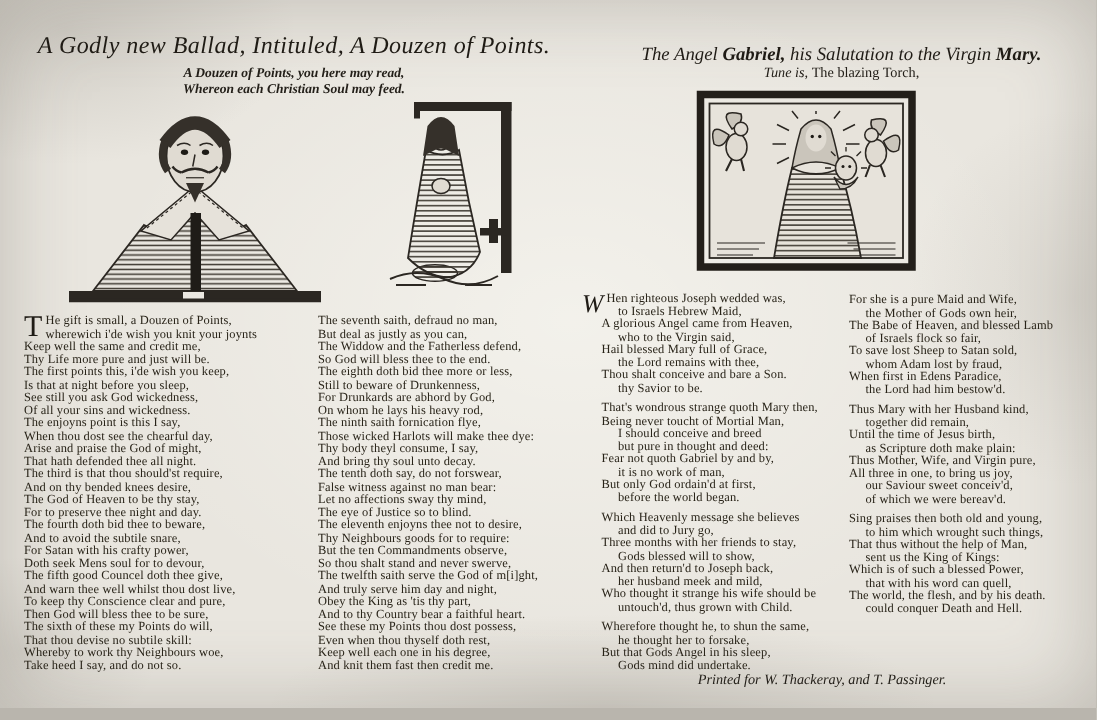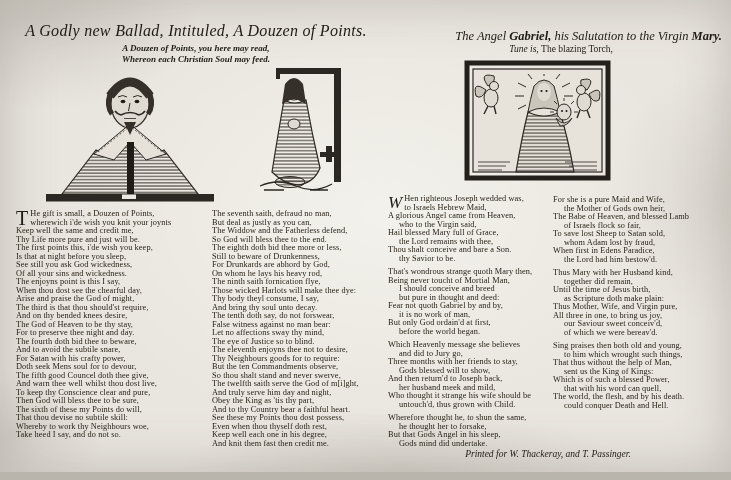--- a/index.html
+++ b/index.html
@@ -12,28 +12,28 @@
       radial-gradient(ellipse 220px 130px at 6% 4%, rgba(115,110,100,.20), transparent 70%),
       radial-gradient(ellipse 320px 90px at 55% 100%, rgba(115,110,100,.16), transparent 70%),
       radial-gradient(ellipse 160px 180px at 98% 42%, rgba(125,120,110,.13), transparent 70%),
       radial-gradient(ellipse 130px 90px at 2% 92%, rgba(115,110,100,.15), transparent 70%),
       radial-gradient(ellipse 420px 300px at 52% 45%, rgba(255,255,250,.45), transparent 75%);
     box-shadow: inset 0 0 55px rgba(100,94,84,.32);
   }
   .abs{position:absolute;}
   .ltitle{left:0;top:22px;width:392px;text-align:center;font-style:italic;font-size:16px;letter-spacing:.3px;color:#1f1b15;}
   .lsub{left:0;top:43px;width:392px;text-align:center;font-style:italic;font-weight:bold;font-size:9px;line-height:11px;color:#24201a;}
-  .rtitle{left:400px;top:29px;width:322px;text-align:right;font-style:italic;font-size:12.5px;color:#1f1b15;}
+  .rtitle{left:400px;top:29px;width:322px;text-align:center;font-style:italic;font-size:12.5px;color:#1f1b15;}
   .tune{left:400px;top:44px;width:322px;text-align:center;font-size:9.5px;color:#24201a;}
   .seg-b{font-weight:bold;}
   .seg-i{font-style:italic;}
   .verse{font-size:8.3px;letter-spacing:.1px;color:#282318;}
   .vline{height:8.5px;line-height:8.5px;white-space:nowrap;}
   .ind{padding-left:11px;}
-  .stanza{margin-bottom:5px;}
+  .stanza{margin-bottom:5px;margin-left:13px;}
   .col1{left:16px;top:210px;width:192px;}
   .col2{left:212px;top:210px;width:178px;}
   .col3{left:388px;top:195px;width:172px;}
   .col4{left:553px;top:196px;width:176px;}
   .dropcap{float:left;font-size:20px;line-height:16px;height:16px;padding-right:2px;color:#1f1b15;}
   .dc-it{font-style:italic;font-size:17px;}
   .imprint{left:398px;top:449px;width:300px;text-align:center;font-style:italic;font-size:9.5px;color:#24201a;}
   svg.wc{display:block;}
   .wc-portrait{left:44px;top:66px;}
   .wc-standing{left:250px;top:64px;}
@@ -102,20 +102,21 @@
         <div class="vline">wherewich i'de wish you knit your joynts</div>
         <div class="vline">Keep well the same and credit me,</div>
         <div class="vline">Thy Life more pure and just will be.</div>
         <div class="vline">The first points this, i'de wish you keep,</div>
         <div class="vline">Is that at night before you sleep,</div>
         <div class="vline">See still you ask God wickedness,</div>
         <div class="vline">Of all your sins and wickedness.</div>
         <div class="vline">The enjoyns point is this I say,</div>
         <div class="vline">When thou dost see the chearful day,</div>
         <div class="vline">Arise and praise the God of might,</div>
+        <div class="vline">That hath defended thee all night.</div>
         <div class="vline">The third is that thou should'st require,</div>
         <div class="vline">And on thy bended knees desire,</div>
         <div class="vline">The God of Heaven to be thy stay,</div>
         <div class="vline">For to preserve thee night and day.</div>
         <div class="vline">The fourth doth bid thee to beware,</div>
         <div class="vline">And to avoid the subtile snare,</div>
         <div class="vline">For Satan with his crafty power,</div>
         <div class="vline">Doth seek Mens soul for to devour,</div>
         <div class="vline">The fifth good Councel doth thee give,</div>
         <div class="vline">And warn thee well whilst thou dost live,</div>

